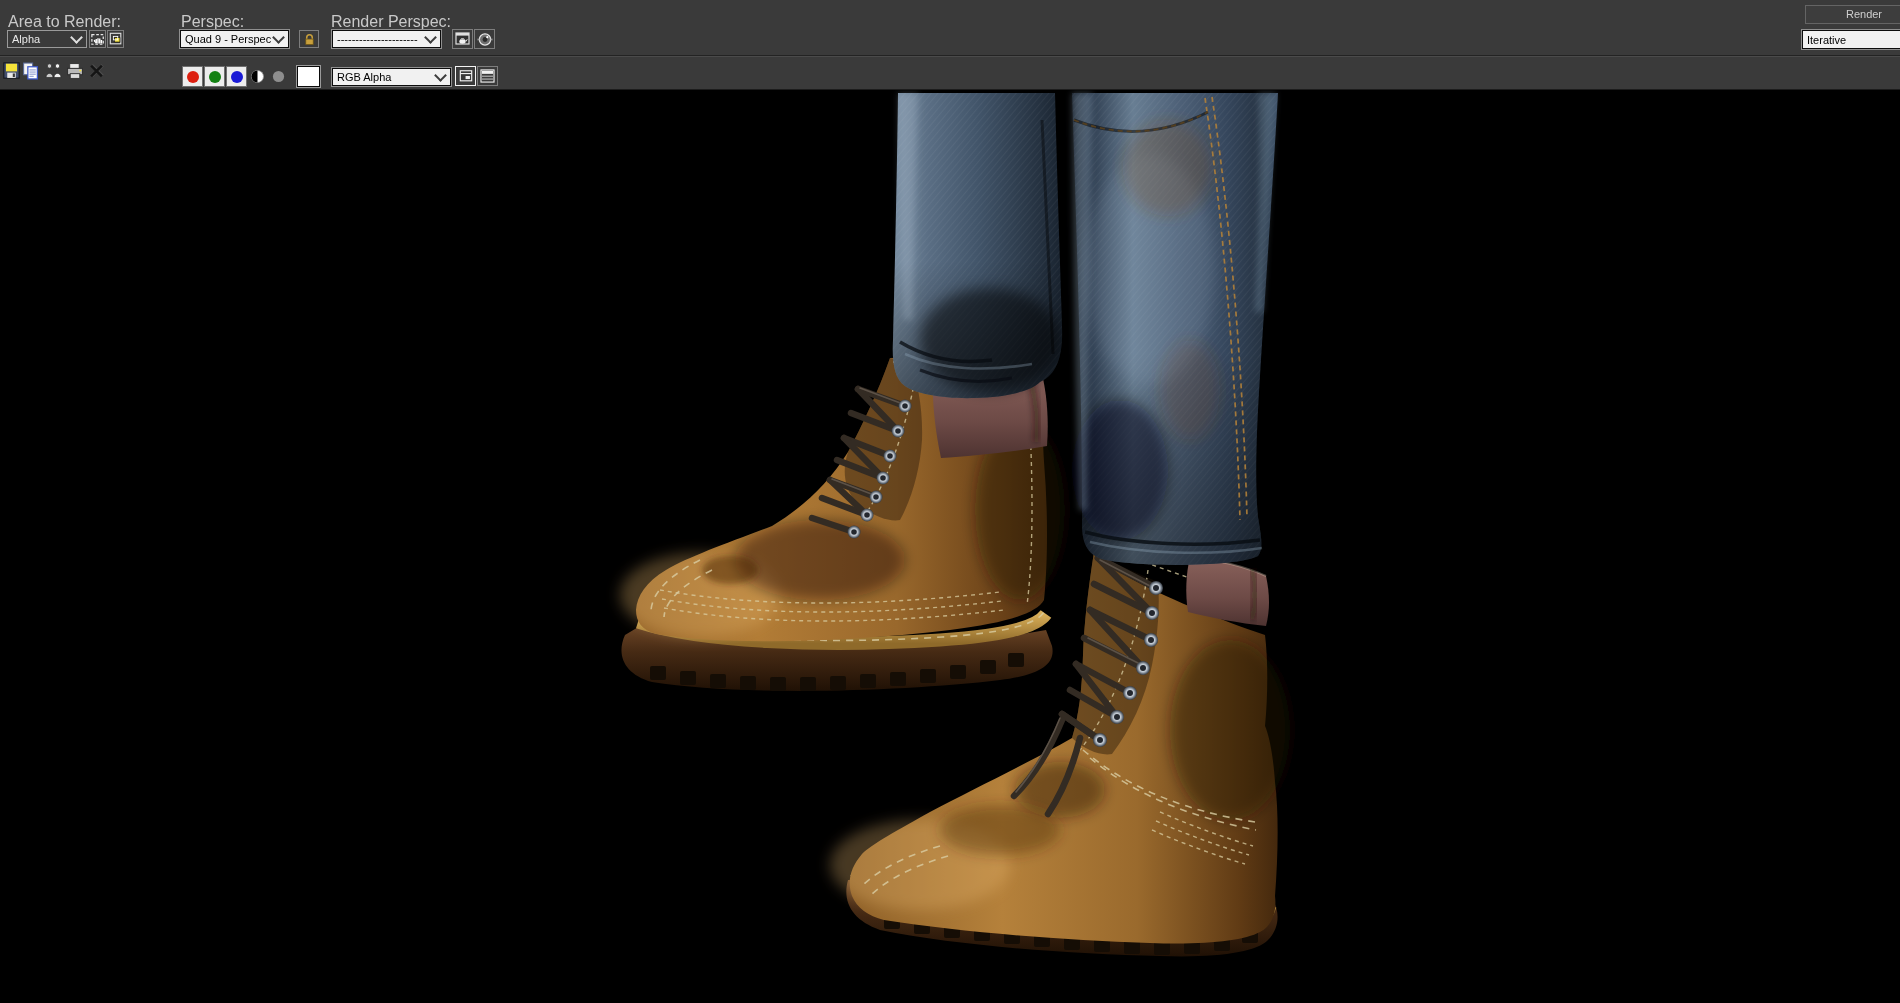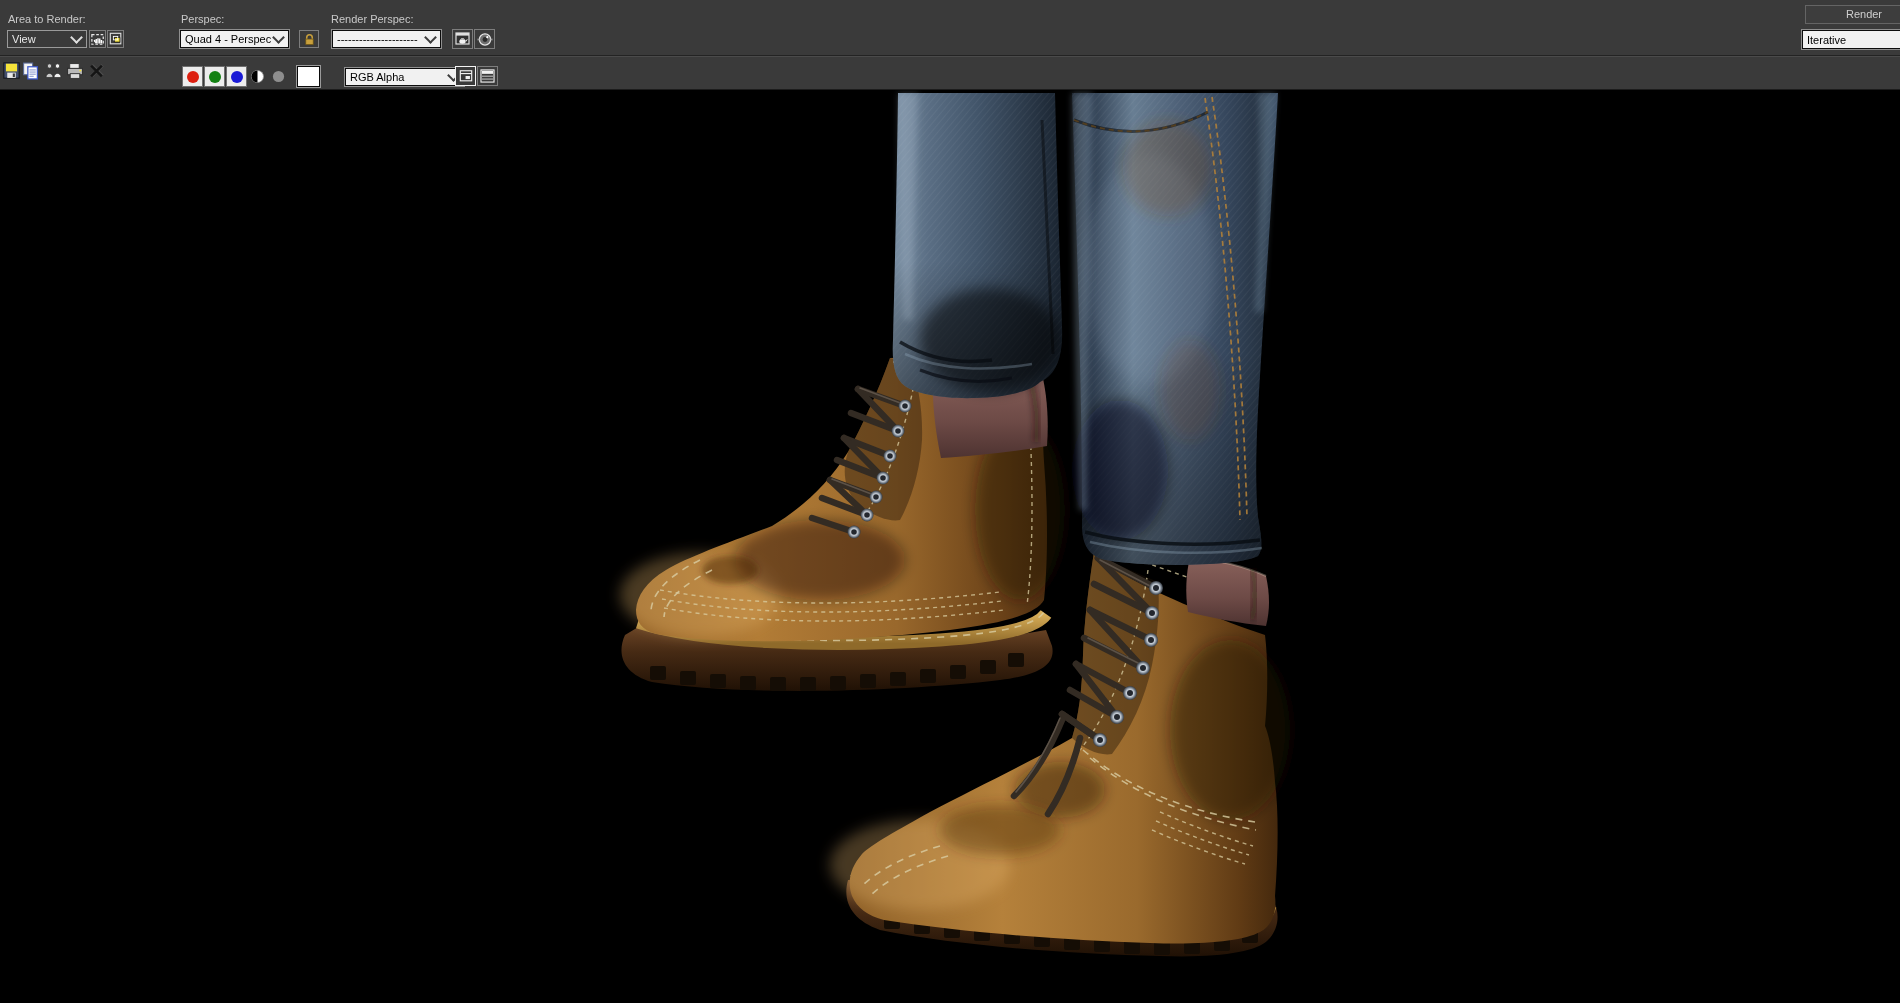--- a/index.html
+++ b/index.html
@@ -3,21 +3,21 @@
 <meta charset="utf-8">
 <style>
   html,body{margin:0;padding:0;background:#141414;}
   .stage{position:relative;width:1900px;height:1003px;overflow:hidden;background:#000;
          font-family:"Liberation Sans",sans-serif;-webkit-font-smoothing:antialiased;}
   
   .toolbar{position:absolute;top:0;left:0;width:1900px;height:90px;background:#3a3a3a;}
   .sep1{position:absolute;left:0;top:55px;width:1900px;height:1px;background:#232323;}
   .sep1b{position:absolute;left:0;top:56px;width:1900px;height:1px;background:#4a4a4a;}
   .sep2{position:absolute;left:0;top:89px;width:1900px;height:1px;background:#1c1c1c;}
-  .lbl{position:absolute;font-size:11px;color:#c9c9c9;white-space:nowrap;}
+  .lbl{position:absolute;font-size:16px;color:#c9c9c9;white-space:nowrap;}
   .combo{position:absolute;box-sizing:border-box;height:18px;display:flex;align-items:center;
          font-size:11px;padding:0 4px;white-space:nowrap;overflow:hidden;}
   .combo.light{background:#f1f1f1;color:#000;border:1px solid #0c0c0c;box-shadow:0 0 0 1px #8f8f8f;}
   .combo.dark{background:#3a3a3a;color:#e9e9e9;border:1px solid #9a9a9a;}
   .combo .ctext{flex:1 1 auto;overflow:hidden;}
   .chev{flex:0 0 auto;width:7px;height:7px;margin:0 1px 3px 3px;transform:rotate(45deg);}
   .chev.dk{border-right:2px solid #3c3c3c;border-bottom:2px solid #3c3c3c;}
   .chev.lt{border-right:2px solid #dedede;border-bottom:2px solid #dedede;}
   .tbtn{position:absolute;box-sizing:border-box;background:#3a3a3a;border:1px solid #7d7d7d;
         display:flex;align-items:center;justify-content:center;padding:0;}
@@ -50,41 +50,41 @@
   <div class="toolbar">
     <div class="sep1"></div>
     <div class="sep1b"></div>
     <div class="sep2"></div>
 
     <div class="lbl" style="left:8px;top:13px;">Area to Render:</div>
     <div class="lbl" style="left:181px;top:13px;">Perspec:</div>
     <div class="lbl" style="left:331px;top:13px;">Render Perspec:</div>
 
     <div class="combo dark" style="left:7px;top:30px;width:80px;">
-      <span class="ctext">View</span>
+      <span class="ctext">Alpha</span>
       <span class="chev lt"></span>
     </div>
 
     <div class="tbtn" style="left:89px;top:30px;width:17px;height:18px;">
       <svg width="14" height="14" viewBox="0 0 16 16">
         <rect x="1" y="3" width="13" height="11" fill="none" stroke="#e8e8e8" stroke-width="1.4" stroke-dasharray="3 2"></rect>
         <path d="M6,13 V8 M8,13 V7 M10,13 V7.5 M12,13 V9" stroke="#ffffff" stroke-width="1.6" fill="none"></path>
         <path d="M5,10 C4,9 3.4,9.6 4.2,10.6 L6,12.5" stroke="#ffffff" stroke-width="1.4" fill="none"></path>
       </svg>
     </div>
     <div class="tbtn" style="left:107px;top:30px;width:17px;height:18px;">
       <svg width="14" height="14" viewBox="0 0 16 16">
         <rect x="1.5" y="1.5" width="12" height="12" fill="none" stroke="#dedede" stroke-width="1.3"></rect>
         <rect x="6.5" y="6.5" width="6" height="5" fill="#f5e33a" stroke="#111111" stroke-width="0.8"></rect>
         <rect x="5" y="5" width="5" height="4" fill="none" stroke="#ffffff" stroke-width="1"></rect>
       </svg>
     </div>
 
     <div class="combo light" style="left:180px;top:30px;width:109px;">
-      <span class="ctext">Quad 4 - Perspec</span>
+      <span class="ctext">Quad 9 - Perspec</span>
       <span class="chev dk"></span>
     </div>
 
     <div class="tbtn" style="left:299px;top:30px;width:20px;height:18px;">
       <svg width="13" height="13" viewBox="0 0 14 14">
         <path d="M4,7 V5 a3,3 0 0 1 6,0 V7" fill="none" stroke="#c9a03c" stroke-width="1.6"></path>
         <rect x="3" y="6.5" width="8" height="6" fill="#c9a03c" stroke="#6b5214" stroke-width="0.8"></rect>
       </svg>
     </div>
 
@@ -171,21 +171,21 @@
         <path d="M7.5,1.5 a6,6 0 0 0 0,12 Z" fill="#000000"></path>
       </svg>
     </div>
     <div class="flaticon" style="left:271px;top:69px;">
       <svg width="15" height="15" viewBox="0 0 15 15">
         <circle cx="7.5" cy="7.5" r="5.6" fill="#8e8e8e"></circle>
       </svg>
     </div>
     <div class="swatch" style="left:297px;top:66px;"></div>
 
-    <div class="combo light" style="left:345px;top:68px;width:119px;">
+    <div class="combo light" style="left:332px;top:68px;width:119px;">
       <span class="ctext">RGB Alpha</span>
       <span class="chev dk"></span>
     </div>
 
     <div class="tbtn active" style="left:455px;top:66px;width:21px;height:20px;">
       <svg width="14" height="14" viewBox="0 0 16 16">
         <rect x="1.5" y="2" width="13" height="11.5" fill="none" stroke="#f2f2f2" stroke-width="1.3"></rect>
         <path d="M1.5,5.2 h13" stroke="#f2f2f2" stroke-width="1.3"></path>
         <rect x="7.5" y="8" width="5" height="3.5" fill="#f2f2f2"></rect>
       </svg>

